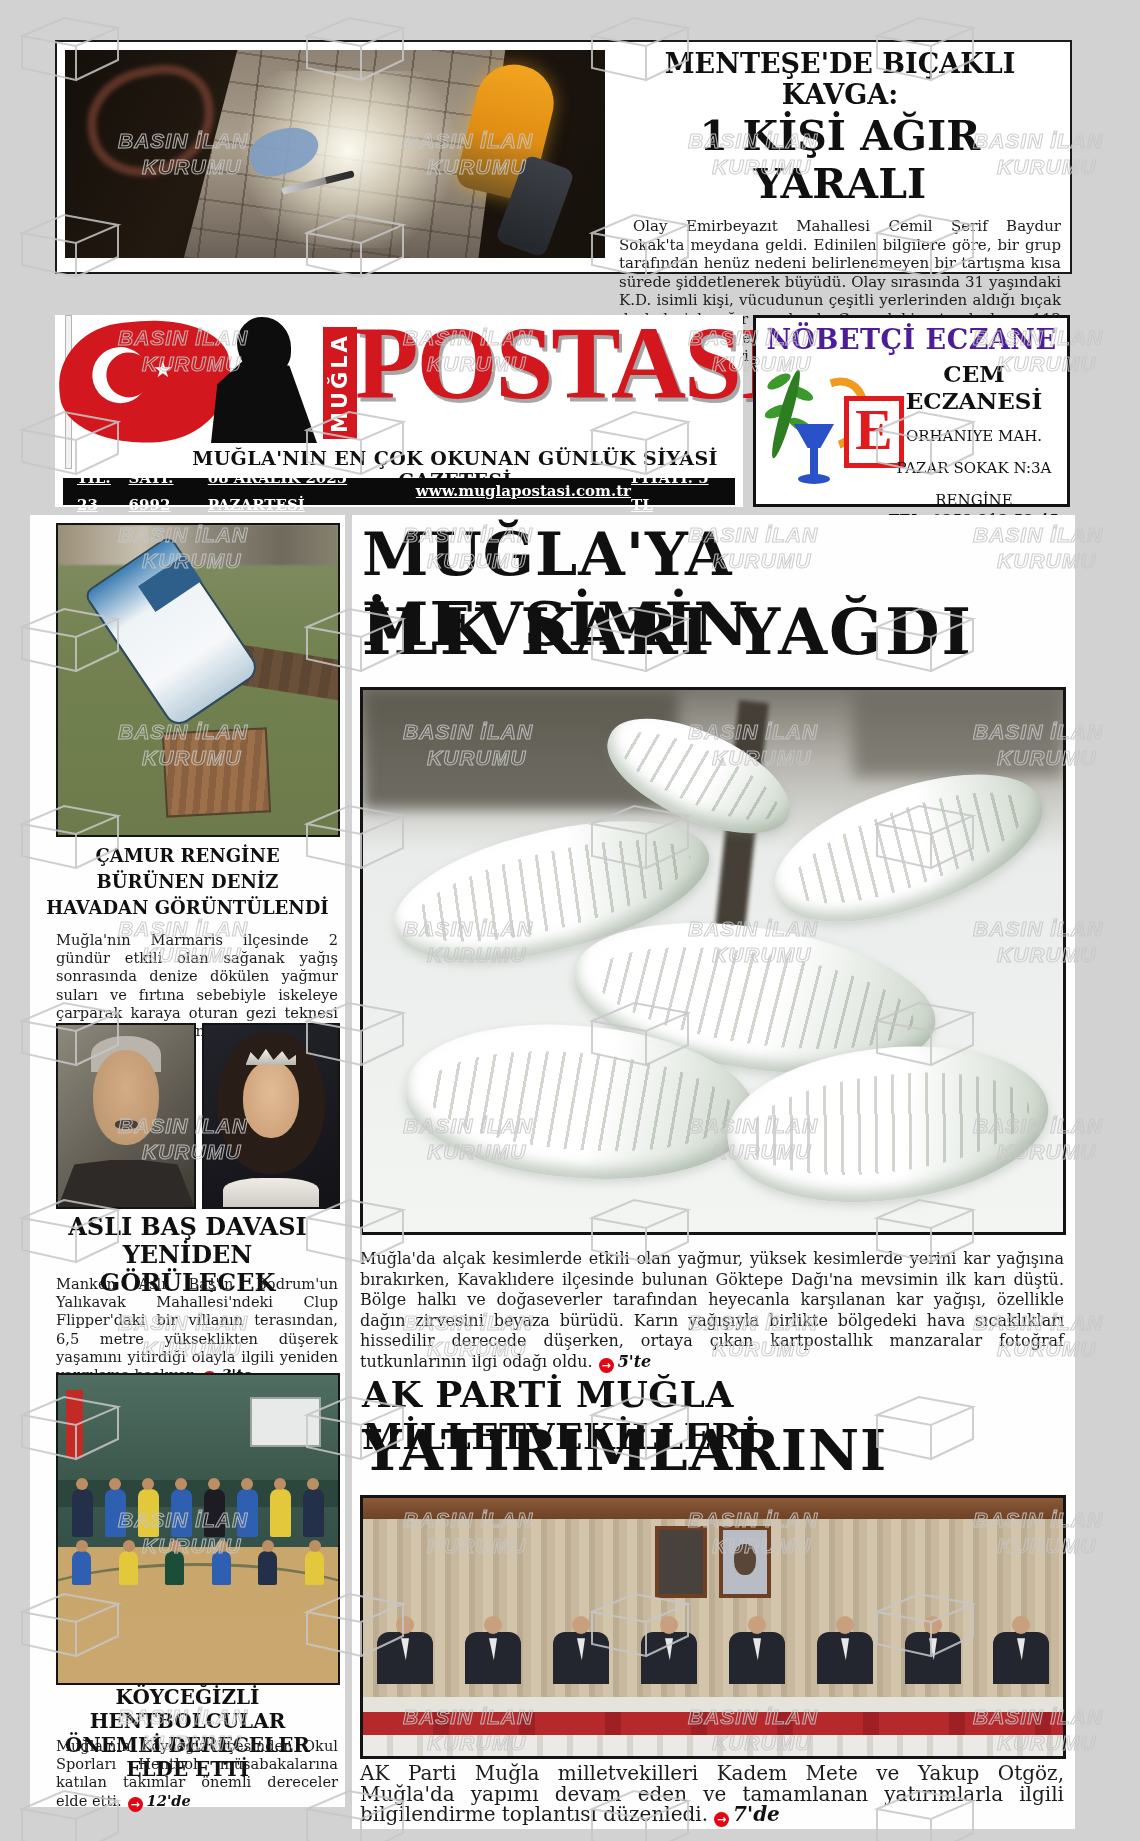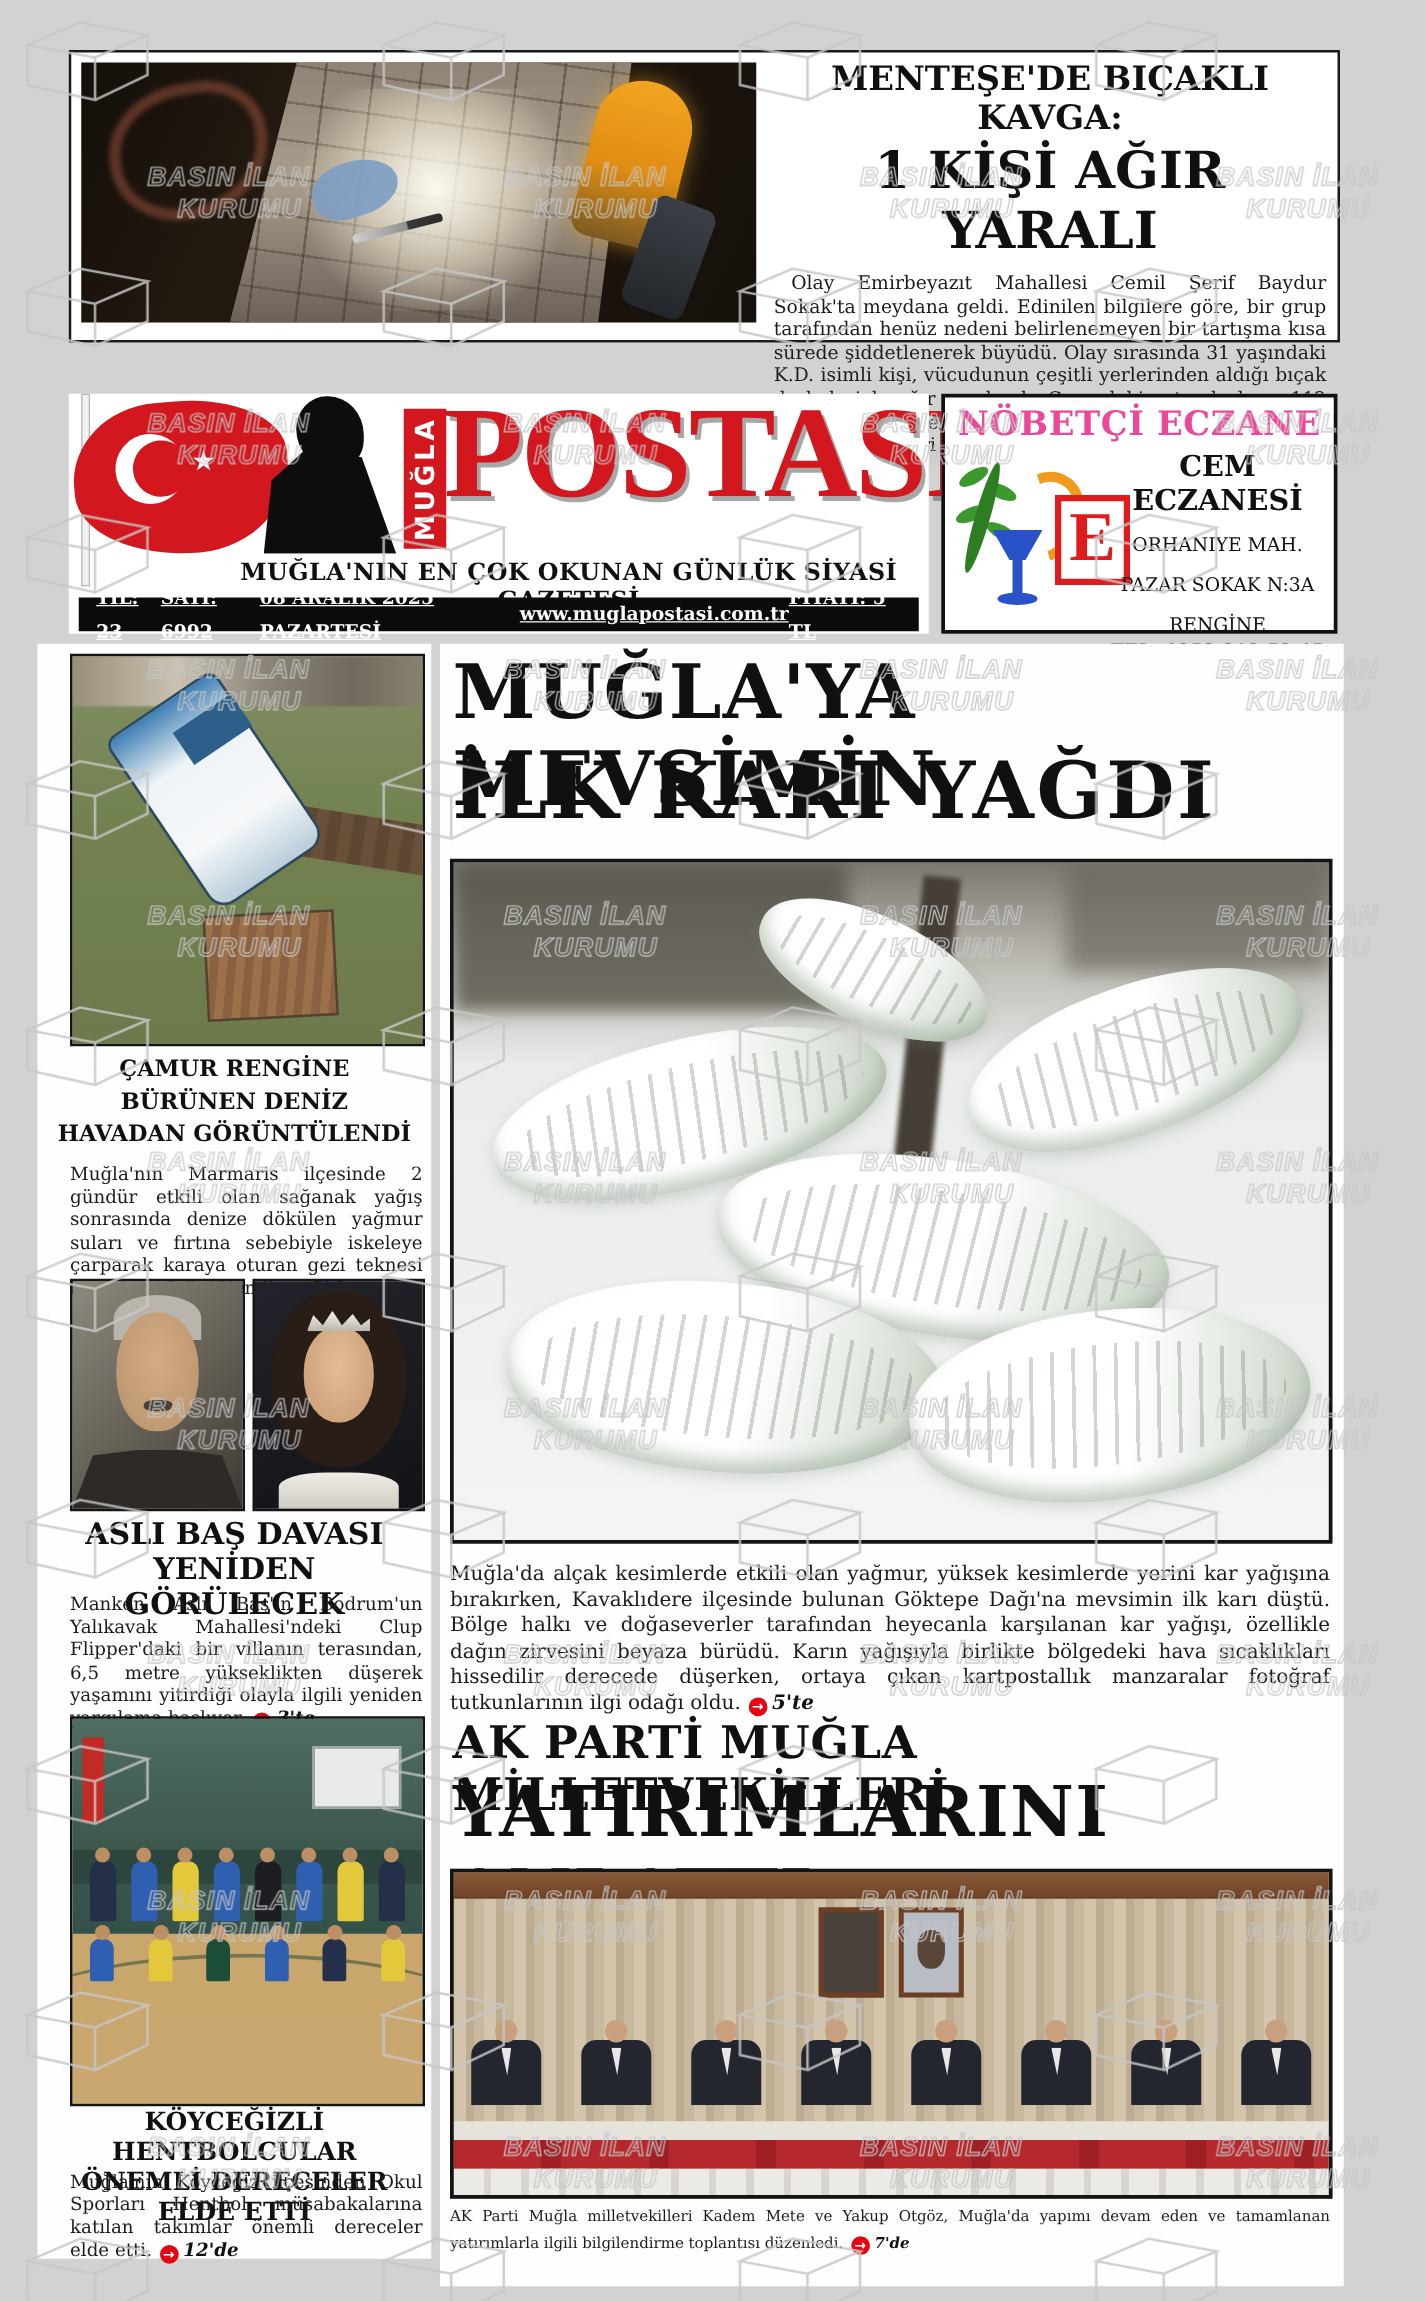--- a/index.html
+++ b/index.html
@@ -62,21 +62,21 @@
   #brand{position:absolute;left:300px;top:-12px;width:388px;font-family:"Liberation Serif",serif;
      font-weight:700;font-size:104px;color:#d2171e;letter-spacing:-2px;
      text-shadow:3px 4px 0 rgba(80,80,80,.5);}
   #slogan{position:absolute;left:118px;right:6px;top:132px;text-align:center;font-size:19px;letter-spacing:.4px;}
   #info-bar{position:absolute;left:8px;right:8px;bottom:2px;height:27px;background:#0b0b0b;color:#fff;
      display:flex;justify-content:space-between;align-items:center;padding:0 14px;
      font:700 15px/27px "DejaVu Serif",serif;text-decoration:underline;}
 
   
   #pharmacy{left:753px;top:315px;width:311px;height:186px;background:#fff;border:3px solid #111;}
-  #ph-title{font-size:27px;text-align:center;color:#ec4899;margin-top:6px;letter-spacing:.5px;}
+  #ph-title{font-size:27px;text-align:center;color:#4c1d95;margin-top:6px;letter-spacing:.5px;}
   #ph-logo{position:absolute;left:10px;top:44px;width:120px;height:132px;}
   .ph-branch{position:absolute;left:14px;top:6px;width:12px;height:92px;background:#2e7d22;
      border-radius:50%;transform:rotate(16deg);}
   .ph-leaf{position:absolute;width:26px;height:11px;background:#3c9a2c;border-radius:50%;}
   .ph-leaf.l1{left:0;top:14px;transform:rotate(-30deg);}
   .ph-leaf.l2{left:22px;top:26px;transform:rotate(24deg);}
   .ph-leaf.l3{left:-2px;top:44px;transform:rotate(-22deg);}
   .ph-leaf.l4{left:22px;top:58px;transform:rotate(28deg);}
   .ph-snake{position:absolute;left:38px;top:14px;width:46px;height:60px;border:8px solid #f09a1e;
      border-left-color:transparent;border-bottom-color:transparent;border-radius:50%;transform:rotate(28deg);}
@@ -193,21 +193,21 @@
   .meet-men{position:absolute;left:2%;right:2%;top:52%;display:flex;justify-content:space-between;}
   .meet-men i{display:block;width:56px;height:52px;background:#23262e;border-radius:12px 12px 0 0;position:relative;}
   .meet-men i::before{content:"";position:absolute;top:-16px;left:19px;width:18px;height:18px;border-radius:50%;background:#c9a07e;}
   .meet-men i::after{content:"";position:absolute;top:6px;left:24px;width:8px;height:22px;background:#e8e8e8;
      clip-path:polygon(50% 0,100% 0,60% 100%,0 0);}
   .meet-cloth{position:absolute;left:0;top:77%;width:100%;height:6%;background:#e6e3dd;}
   .meet-red{position:absolute;left:0;top:83%;width:100%;height:9%;background:
      repeating-linear-gradient(90deg,#b5282c 0 70px,#9e2024 70px 86px);}
   .meet-drape{position:absolute;left:0;top:92%;width:100%;height:8%;background:
      repeating-linear-gradient(90deg,#eceae6 0 24px,#d8d5cf 24px 30px);}
-  #ak-cap{position:absolute;left:8px;top:1248px;width:704px;font-size:12px;line-height:20.6px;}
+  #ak-cap{position:absolute;left:8px;top:1248px;width:704px;font-size:20px;line-height:20.6px;}
 
   
   #wm-layer{position:absolute;inset:0;z-index:40;pointer-events:none;opacity:.85;}
   .wmt{font-family:"Liberation Sans",sans-serif;font-size:21px;font-weight:bold;font-style:italic;
        fill:none;stroke:#c6c6c6;stroke-width:1.1px;letter-spacing:1px;}
 </style>
 </head>
 <body>
 
 <div id="top-box" class="panel">

